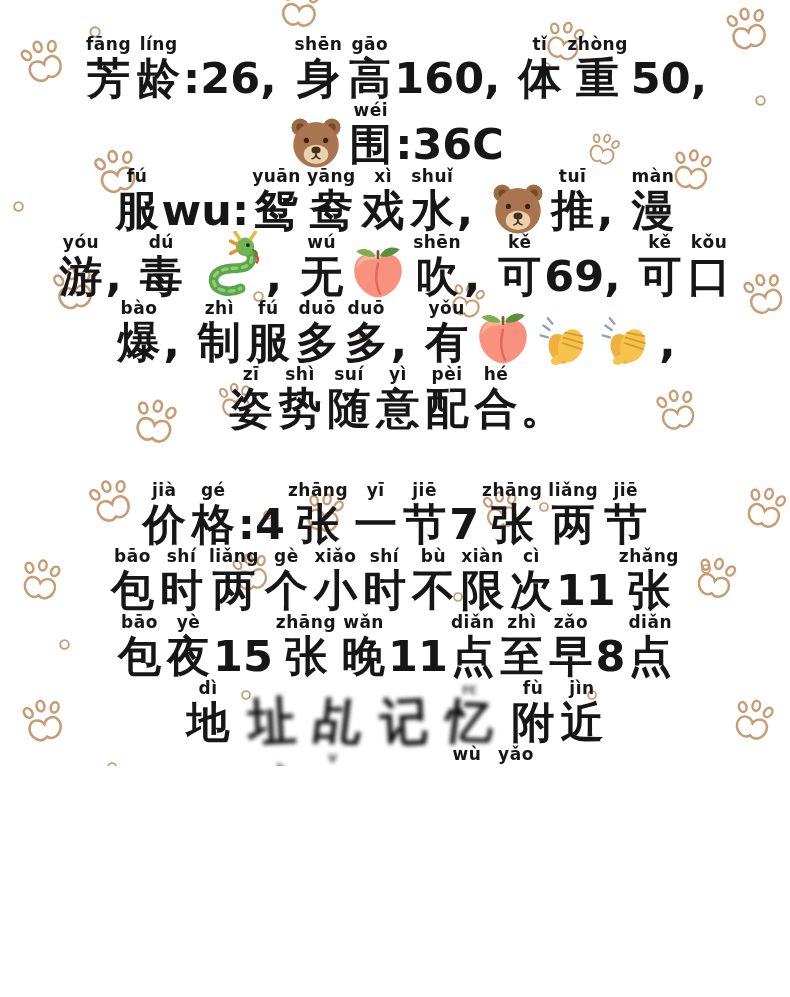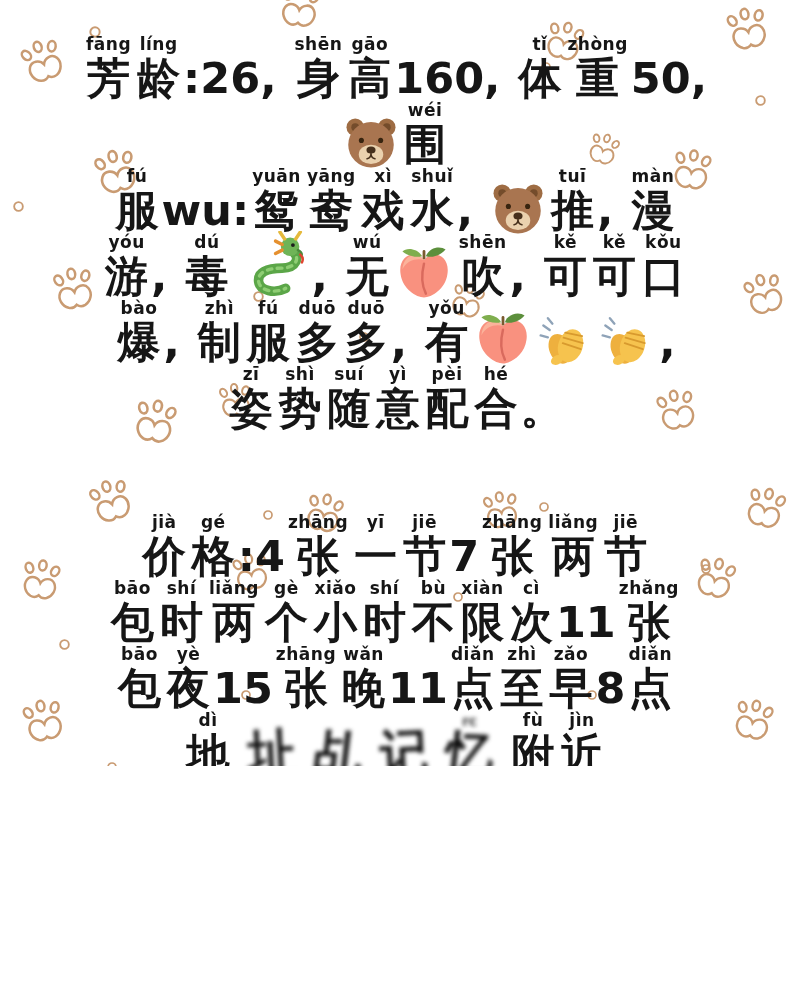--- a/index.html
+++ b/index.html
@@ -10,21 +10,21 @@
   .bg{position:absolute;inset:0;z-index:0;}
   .bg .deco{position:absolute;}
   .content{
     position:absolute;inset:0;z-index:1;display:flex;flex-direction:column;
     align-items:center;padding-top:36px;
   }
   .line{
     display:flex;align-items:flex-end;justify-content:center;
     min-height:66px;white-space:pre;
   }
-  .line.gap{margin-top:82px;}
+  .line.gap{margin-top:50px;}
   .rchar{display:inline-flex;flex-direction:column;align-items:center;margin:0 3px;}
   .pin{font-size:17px;font-weight:600;line-height:1.1;letter-spacing:.5px;}
   .ch{font-size:43px;font-weight:700;line-height:1.12;}
   .plain{font-size:43px;font-weight:700;line-height:1.12;align-self:flex-end;white-space:pre;}
   .emoji{display:inline-flex;align-self:flex-end;margin:0 2px -3px 2px;}
   .emoji svg{display:block;}
   .garbled{display:inline-flex;align-items:flex-end;margin:0 6px;filter:blur(2px) contrast(1.1);}
   .gch{display:inline-flex;flex-direction:column;align-items:center;margin:0 9px;}
   .gmark{font-size:14px;font-weight:600;line-height:1;opacity:.8;}
   .gtext{font-weight:700;line-height:1.05;}
@@ -313,21 +313,21 @@
     <circle cx="14" cy="14" r="10" fill="#9e6c43"></circle>
             <circle cx="50" cy="14" r="10" fill="#9e6c43"></circle>
     <circle cx="14" cy="14" r="4.5" fill="#744c2b"></circle>
             <circle cx="50" cy="14" r="4.5" fill="#744c2b"></circle>
     <circle cx="32" cy="34" r="26" fill="#a97550"></circle>
     <ellipse cx="32" cy="45" rx="14" ry="11" fill="#ead1ae"></ellipse>
     <ellipse cx="32" cy="40" rx="5.2" ry="4" fill="#46301c"></ellipse>
     <path d="M32 44 q0 5 -4.5 6 M32 44 q0 5 4.5 6" stroke="#46301c" stroke-width="1.8" fill="none" stroke-linecap="round"></path>
     <circle cx="21" cy="29" r="2.9" fill="#38240f"></circle>
             <circle cx="43" cy="29" r="2.9" fill="#38240f"></circle>
-  </svg></span><span class="rchar"><span class="pin">wéi</span><span class="ch">围</span></span></div>
+  </svg></span><span class="rchar"><span class="pin">wéi</span><span class="ch">围</span></span><span class="plain">:36C</span></div>
       <div class="line"><span class="rchar"><span class="pin">fú</span><span class="ch">服</span></span><span class="plain">wu:</span><span class="rchar"><span class="pin">yuān</span><span class="ch">鸳</span></span><span class="rchar"><span class="pin">yāng</span><span class="ch">鸯</span></span><span class="rchar"><span class="pin">xì</span><span class="ch">戏</span></span><span class="rchar"><span class="pin">shuǐ</span><span class="ch">水</span></span><span class="plain">, </span><span class="emoji emoji-bear"><svg width="56" height="56" viewBox="0 0 64 64">
     <circle cx="14" cy="14" r="10" fill="#9e6c43"></circle>
             <circle cx="50" cy="14" r="10" fill="#9e6c43"></circle>
     <circle cx="14" cy="14" r="4.5" fill="#744c2b"></circle>
             <circle cx="50" cy="14" r="4.5" fill="#744c2b"></circle>
     <circle cx="32" cy="34" r="26" fill="#a97550"></circle>
     <ellipse cx="32" cy="45" rx="14" ry="11" fill="#ead1ae"></ellipse>
     <ellipse cx="32" cy="40" rx="5.2" ry="4" fill="#46301c"></ellipse>
     <path d="M32 44 q0 5 -4.5 6 M32 44 q0 5 4.5 6" stroke="#46301c" stroke-width="1.8" fill="none" stroke-linecap="round"></path>
     <circle cx="21" cy="29" r="2.9" fill="#38240f"></circle>
@@ -342,21 +342,21 @@
     <circle cx="51.5" cy="12.5" r="1.7" fill="#1d1d1d"></circle>
     <path d="M56 17 q4 2 3 5" stroke="#4c8a3c" stroke-width="2.4" fill="none" stroke-linecap="round"></path>
     <path d="M58 21 q3.5 3 1.5 7" stroke="#e04430" stroke-width="2.2" fill="none" stroke-linecap="round"></path>
   </svg></span><span class="plain">, </span><span class="rchar"><span class="pin">wú</span><span class="ch">无</span></span><span class="emoji emoji-peach"><svg width="60" height="60" viewBox="0 0 64 64">
     <path d="M32 18 C22 6 4 14 7 33 C9 49 24 58 32 58 C40 58 55 49 57 33 C60 14 42 6 32 18 Z" fill="#f9917f"></path>
     <path d="M32 18 C24 8 10 13 9 28 C14 18 24 16 32 18 Z" fill="#fbb39b"></path>
     <path d="M32 22 C29 34 29 44 34 54" stroke="#d96a5d" stroke-width="2.6" fill="none" stroke-linecap="round"></path>
     <path d="M30 14 C24 5 13 5 9 9 C15 14 24 16 30 14 Z" fill="#7fae4e"></path>
     <path d="M34 14 C38 4 50 3 55 7 C49 14 40 16 34 14 Z" fill="#5c8f3c"></path>
     <path d="M32 16 L32 9" stroke="#7a5a2f" stroke-width="3" stroke-linecap="round"></path>
-  </svg></span><span class="rchar"><span class="pin">shēn</span><span class="ch">吹</span></span><span class="plain">, </span><span class="rchar"><span class="pin">kě</span><span class="ch">可</span></span><span class="rchar"><span class="pin">kě</span><span class="ch">可</span></span><span class="rchar"><span class="pin">kǒu</span><span class="ch">口</span></span></div>
+  </svg></span><span class="rchar"><span class="pin">shēn</span><span class="ch">吹</span></span><span class="plain">, </span><span class="rchar"><span class="pin">kě</span><span class="ch">可</span></span><span class="plain">69, </span><span class="rchar"><span class="pin">kě</span><span class="ch">可</span></span><span class="rchar"><span class="pin">kǒu</span><span class="ch">口</span></span></div>
       <div class="line"><span class="rchar"><span class="pin">bào</span><span class="ch">爆</span></span><span class="plain">, </span><span class="rchar"><span class="pin">zhì</span><span class="ch">制</span></span><span class="rchar"><span class="pin">fú</span><span class="ch">服</span></span><span class="rchar"><span class="pin">duō</span><span class="ch">多</span></span><span class="rchar"><span class="pin">duō</span><span class="ch">多</span></span><span class="plain">, </span><span class="rchar"><span class="pin">yǒu</span><span class="ch">有</span></span><span class="emoji emoji-peach"><svg width="60" height="60" viewBox="0 0 64 64">
     <path d="M32 18 C22 6 4 14 7 33 C9 49 24 58 32 58 C40 58 55 49 57 33 C60 14 42 6 32 18 Z" fill="#f9917f"></path>
     <path d="M32 18 C24 8 10 13 9 28 C14 18 24 16 32 18 Z" fill="#fbb39b"></path>
     <path d="M32 22 C29 34 29 44 34 54" stroke="#d96a5d" stroke-width="2.6" fill="none" stroke-linecap="round"></path>
     <path d="M30 14 C24 5 13 5 9 9 C15 14 24 16 30 14 Z" fill="#7fae4e"></path>
     <path d="M34 14 C38 4 50 3 55 7 C49 14 40 16 34 14 Z" fill="#5c8f3c"></path>
     <path d="M32 16 L32 9" stroke="#7a5a2f" stroke-width="3" stroke-linecap="round"></path>
   </svg></span><span class="emoji emoji-clap"><svg width="58" height="58" viewBox="0 0 64 64">
     <path d="M7 16 L14 21 M4 27 L12 29 M12 8 L17 14" stroke="#8fa3b8" stroke-width="2.6" stroke-linecap="round"></path>
     <g transform="rotate(-22 27 40)">

